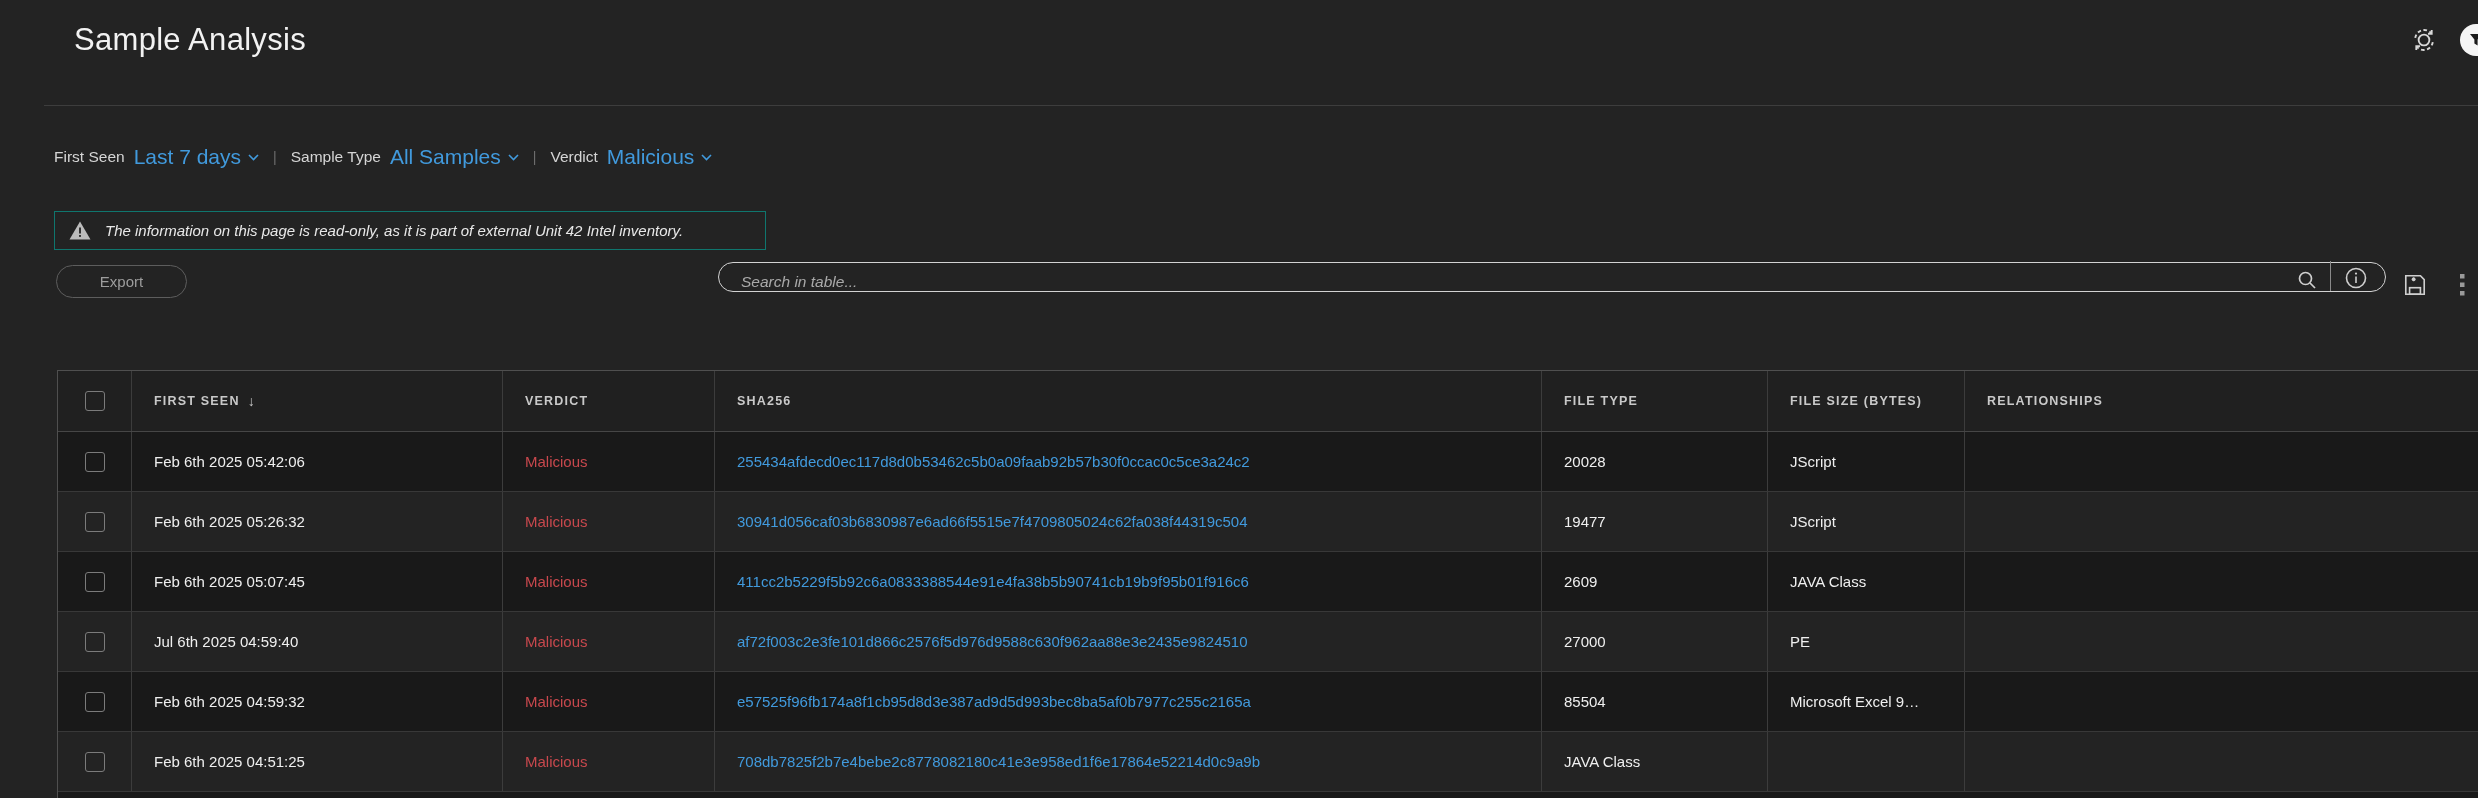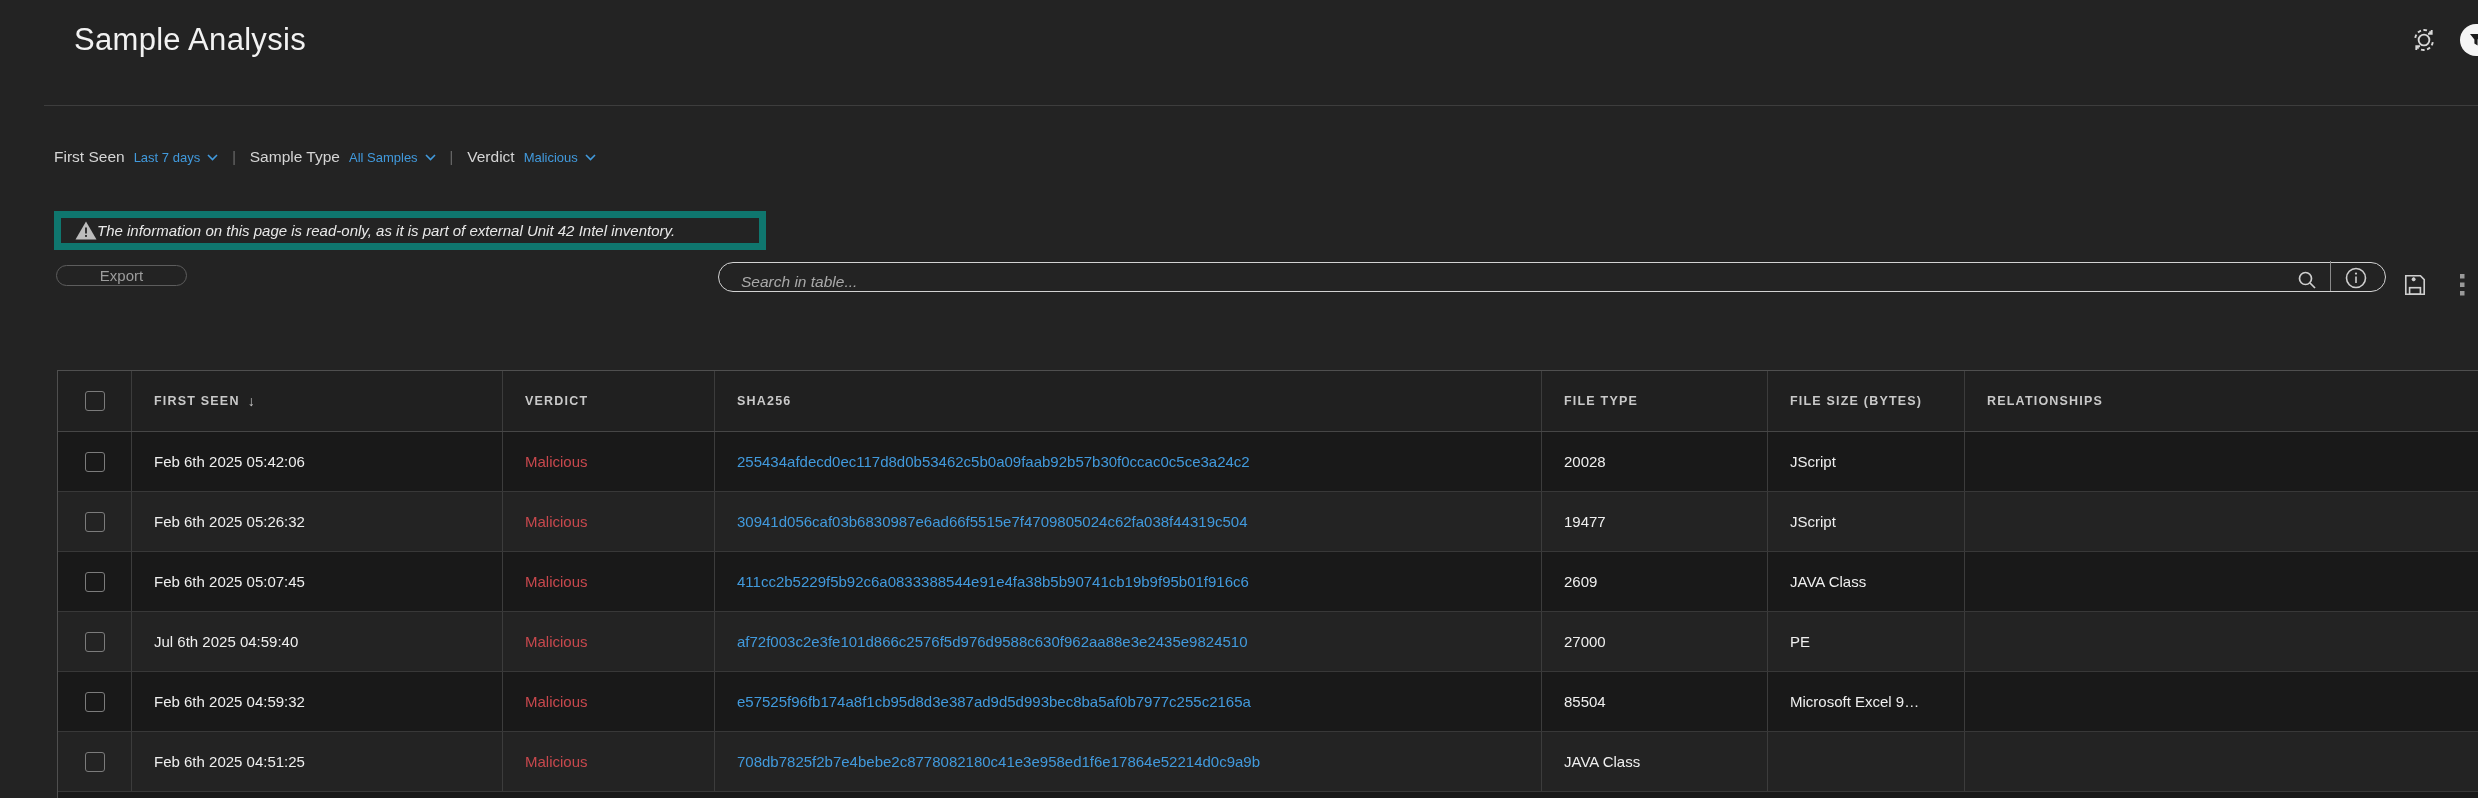--- a/index.html
+++ b/index.html
@@ -12,37 +12,37 @@
   .topbar { position:absolute; left:0; top:0; width:100%; height:106px; border-bottom:1px solid #3d3d3d; }
   .page-title { position:absolute; left:30px; top:22px; font-size:31px; font-weight:400; color:#f2f2f2; letter-spacing:.3px; }
   .topbar-icons { position:absolute; right:30px; top:24px; display:flex; align-items:center; gap:22px; }
   .icon-btn { background:none; border:none; cursor:pointer; display:flex; align-items:center; justify-content:center; padding:0; }
   .avatar-circle { width:32px; height:32px; border-radius:50%; background:#f5f5f5; display:flex; align-items:center; justify-content:center; border:none; cursor:pointer; }
 
   
   .filterbar { position:absolute; left:0; top:128px; width:100%; height:58px; }
   .filters { position:absolute; left:10px; top:0; height:58px; display:flex; align-items:center; font-size:15.5px; }
   .filter-label { color:#d5d5d5; margin-right:9px; }
-  .filter-value { color:var(--link-blue); cursor:pointer; display:flex; align-items:center; gap:7px; background:none; border:none; font-size:13px; font-family:inherit; }
+  .filter-value { color:var(--link-blue); cursor:pointer; display:flex; align-items:center; gap:7px; background:none; border:none; font-size:21px; font-family:inherit; }
   .filter-sep { color:#6d6d6d; margin:0 14px; font-size:14px; }
   .chev { width:11px; height:7px; }
 
   .search-pill { position:absolute; left:674px; top:134px; width:1668px; height:30px; border:1px solid #d2d2d2; border-radius:23px; display:flex; align-items:flex-end; padding:0 16px 0 22px; }
   .search-input { flex:1; background:transparent; border:none; outline:none; color:#e6e6e6; font-size:15.5px; font-style:italic; font-family:inherit; }
   .search-input::placeholder { color:#a9a9a9; font-style:italic; }
   .pill-divider { width:1px; height:30px; background:#8a8a8a; margin:0 12px; }
 
   .toolbar-icons { position:absolute; left:2358px; top:134px; height:46px; display:flex; align-items:center; gap:30px; }
 
   
-  .notice { position:absolute; left:10px; top:211px; width:712px; height:39px; border:7px solid #0f766e; display:flex; align-items:center; padding:0 14px; }
+  .notice { position:absolute; left:10px; top:211px; width:712px; height:39px; border:1px solid #0f766e; display:flex; align-items:center; padding:0 14px; gap:14px; }
   .notice-text { font-size:15px; font-style:italic; color:#e8e8e8; white-space:nowrap; }
 
   
-  .export-btn { position:absolute; left:12px; top:265px; width:131px; height:21px; border:1px solid #5d5d5d; border-radius:17px; background:transparent; color:#9d9d9d; font-size:15px; font-family:inherit; cursor:default; }
+  .export-btn { position:absolute; left:12px; top:265px; width:131px; height:33px; border:1px solid #5d5d5d; border-radius:17px; background:transparent; color:#9d9d9d; font-size:15px; font-family:inherit; cursor:default; }
   .gear-btn { position:absolute; left:2432px; top:266px; width:32px; height:32px; background:none; border:none; cursor:pointer; }
 
   
   .table { position:absolute; left:13px; top:370px; width:2455px; border:1px solid #4f4f4f; border-bottom:none; }
   .trow { display:grid; grid-template-columns:74px 371px 212px 827px 226px 197px 525px 23px; }
   .trow > div { border-right:1px solid #3c3c3c; display:flex; align-items:center; overflow:hidden; }
   .trow > div:last-child { border-right:none; }
   .thead { height:61px; background:#202020; border-bottom:1px solid #464646; }
   .thead .hcell { font-size:12.5px; font-weight:700; letter-spacing:1.2px; color:#c9c9c9; text-transform:uppercase; padding-left:22px; gap:8px; }
   .sort-arrow { font-size:14px; color:#c9c9c9; letter-spacing:0; }

